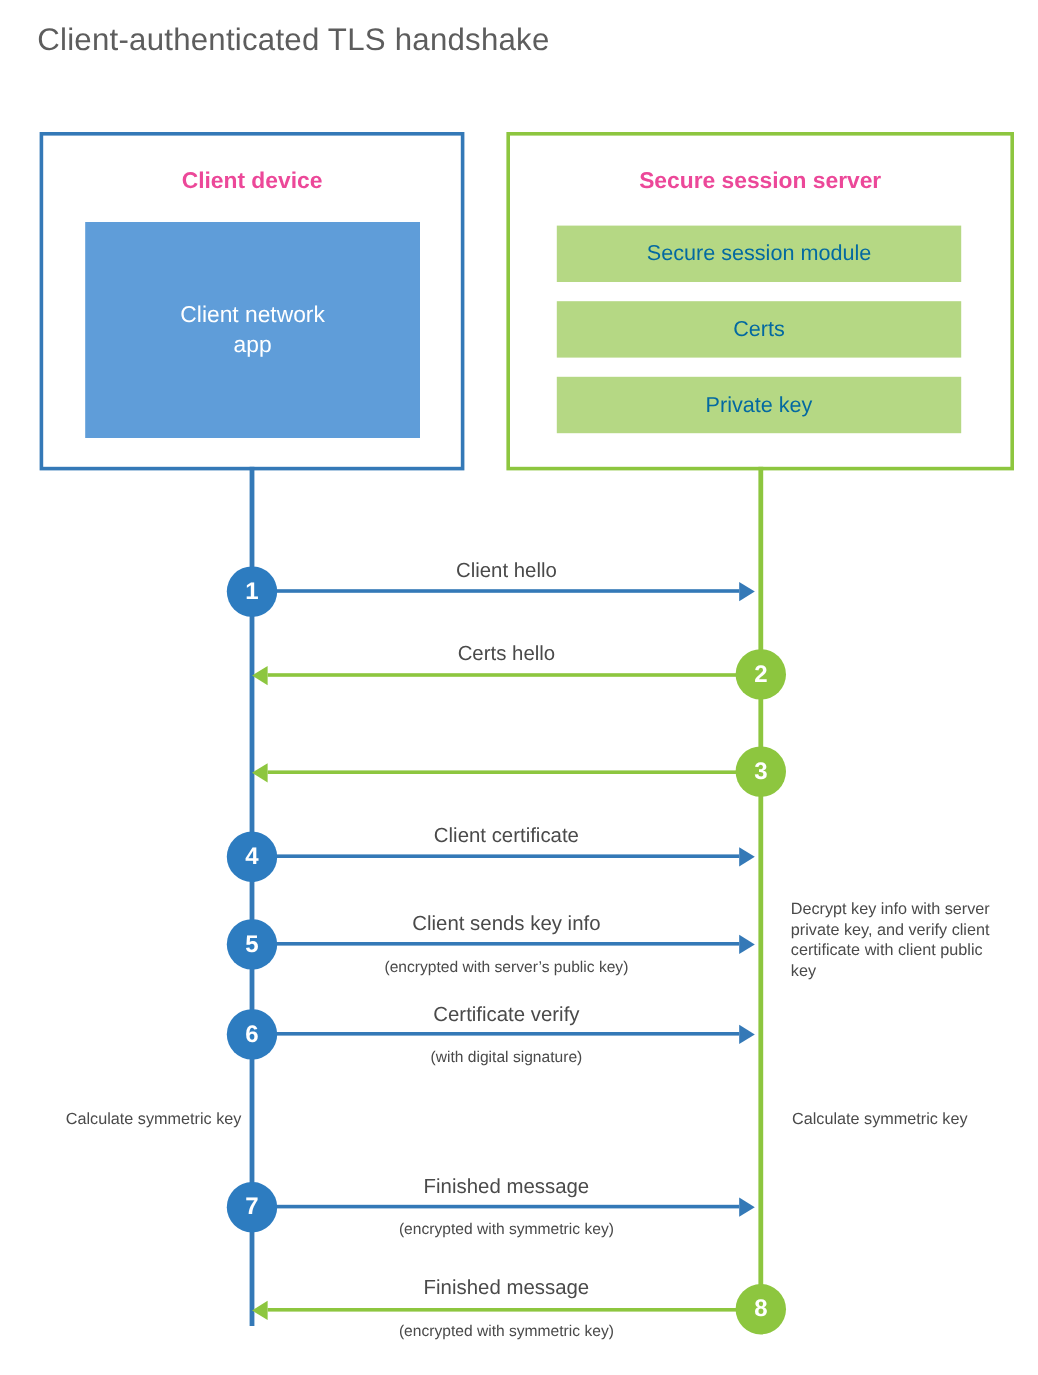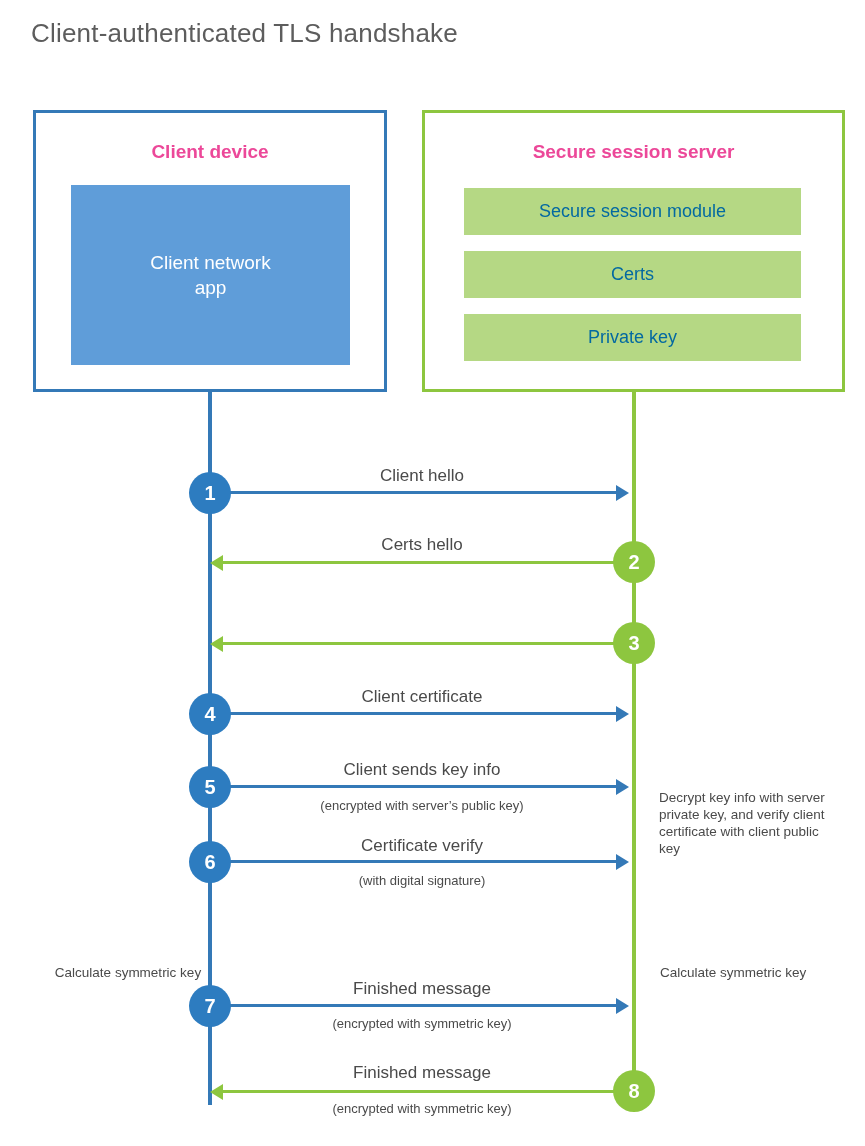--- a/index.html
+++ b/index.html
@@ -164,21 +164,20 @@
     color: #4a4a4a;
     white-space: nowrap;
   }
 
   
   .side-note {
     position: absolute;
     font-size: 13.5px;
     line-height: 17px;
     color: #4a4a4a;
-    margin-top: 40px;
   }
   #note-decrypt {
     left: 659px;
     top: 749px;
     width: 180px;
     text-align: left;
   }
   #note-client-symkey {
     left: 48px;
     top: 924px;

